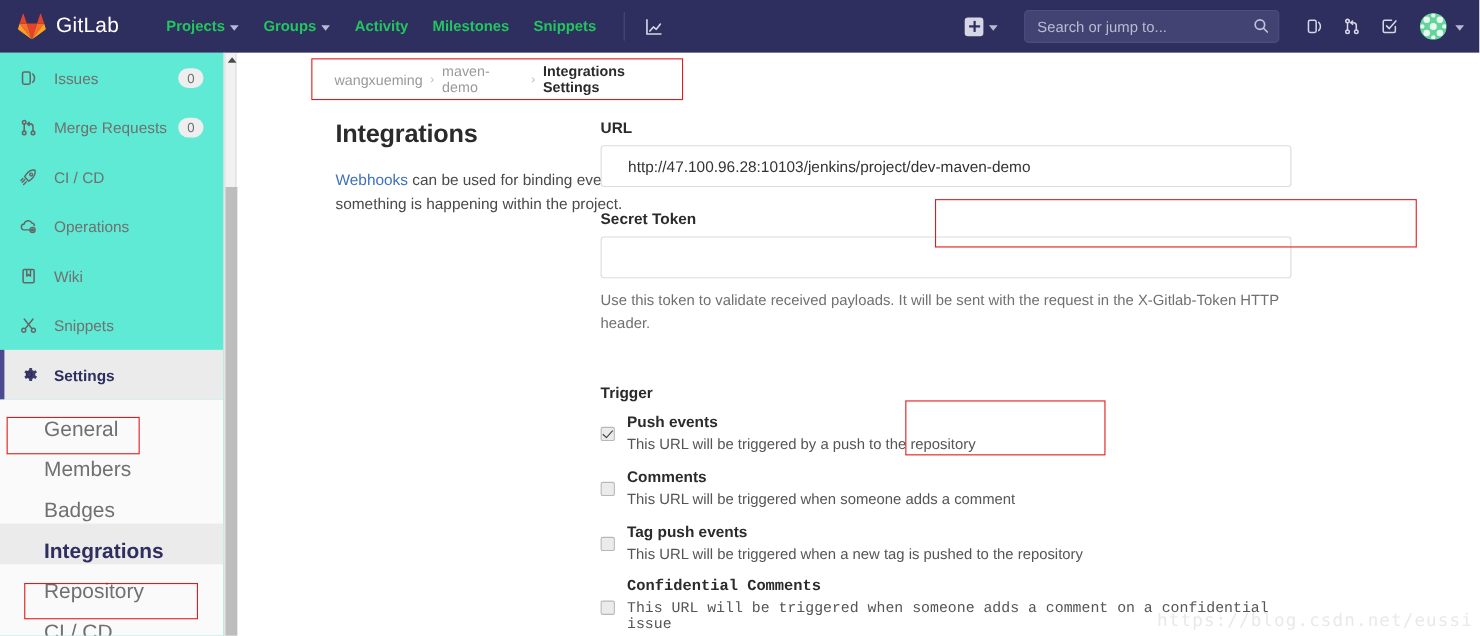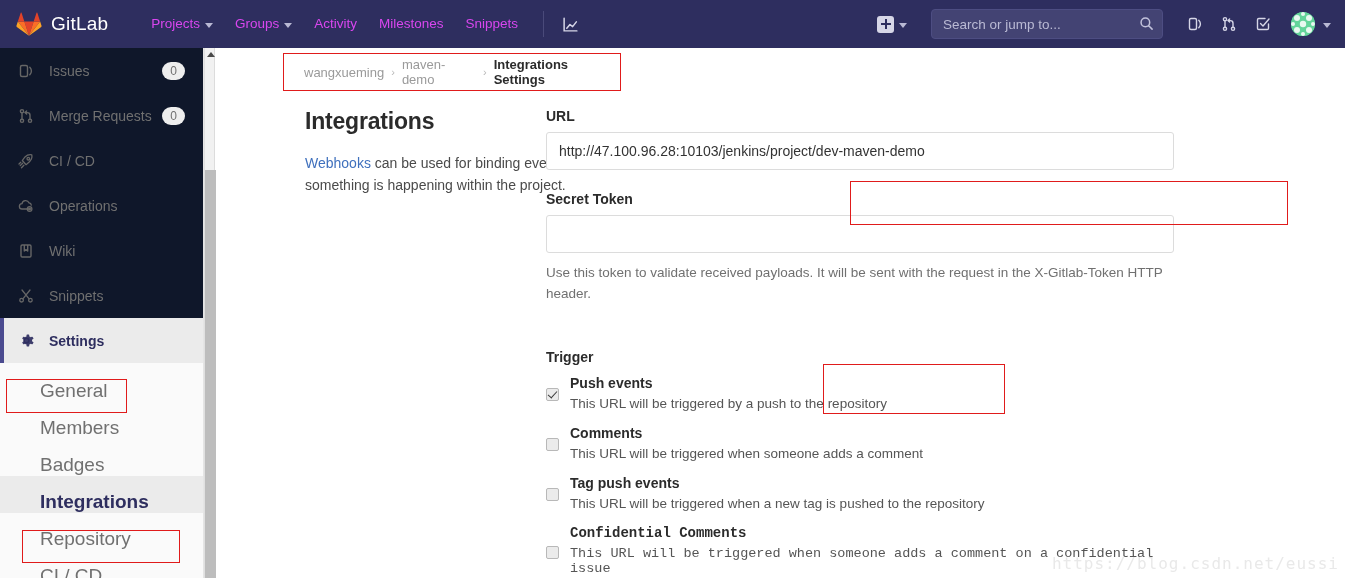--- a/index.html
+++ b/index.html
@@ -23,21 +23,21 @@
     display: flex; align-items: center;
     padding: 0 10px 0 16px; height: 48px;
   }
   .tanuki { width: 26px; height: 24px; display: block; }
   .brand-text {
     color: #fff; font-size: 19px; letter-spacing: .2px;
     margin-left: 9px; font-weight: 400;
   }
   .nav-links { display: flex; align-items: center; height: 48px; margin-left: 22px; }
   .nav-link {
-    color: #d946ef; font-size: 13.5px; font-weight: 400;
+    color: #22c55e; font-size: 13.5px; font-weight: 700;
     padding: 0 11px; height: 33px; line-height: 48px;
     display: flex; align-items: center; gap: 5px;
     white-space: nowrap; cursor: pointer;
   }
   .caret {
     display: inline-block; width: 0; height: 0;
     border-left: 4px solid transparent;
     border-right: 4px solid transparent;
     border-top: 5px solid #b9b9d4;
     margin-top: 2px;
@@ -87,21 +87,21 @@
     background: #63d49a; margin-left: 10px; position: relative;
     overflow: hidden; flex: none;
   }
   .avatar svg { display: block; }
   .avatar-caret { margin-left: 6px; }
 
   
   .sidebar {
     position: absolute; top: 48px; left: 0;
     width: 204px; height: 530px;
-    background: #0f172a;
+    background: #5eead4;
     border-right: 1px solid #e5e5e5;
     overflow: hidden;
   }
   .side-item {
     height: 45px; display: flex; align-items: center;
     padding-left: 16px; color: #707070; font-size: 14px;
     cursor: pointer; position: relative;
   }
   .side-item .si-icon {
     width: 20px; display: flex; align-items: center; justify-content: center;
@@ -194,21 +194,21 @@
   }
   .sec-desc a { color: #3f70bd; text-decoration: none; cursor: pointer; }
 
   .col-right { width: 640px; padding-top: 8px; }
   .field-label {
     font-size: 14px; color: #2b2b2b; font-weight: 600; margin-bottom: 8px;
   }
   .text-input {
     width: 628px; height: 38px;
     border: 1px solid #dcdcdc; border-radius: 3px;
-    padding: 0 12px; font-size: 14px; color: #333;
+    padding: 0 24px; font-size: 14px; color: #333;
     font-family: "Liberation Sans", sans-serif;
     outline: none; background: #fff;
   }
   .url-highlight {
     position: absolute; left: 634px; top: 133px;
     width: 438px; height: 44px;
     border: 1.5px solid #e01b1b; pointer-events: none;
   }
   .help-text {
     margin-top: 9px; font-size: 13.5px; color: #707070;

